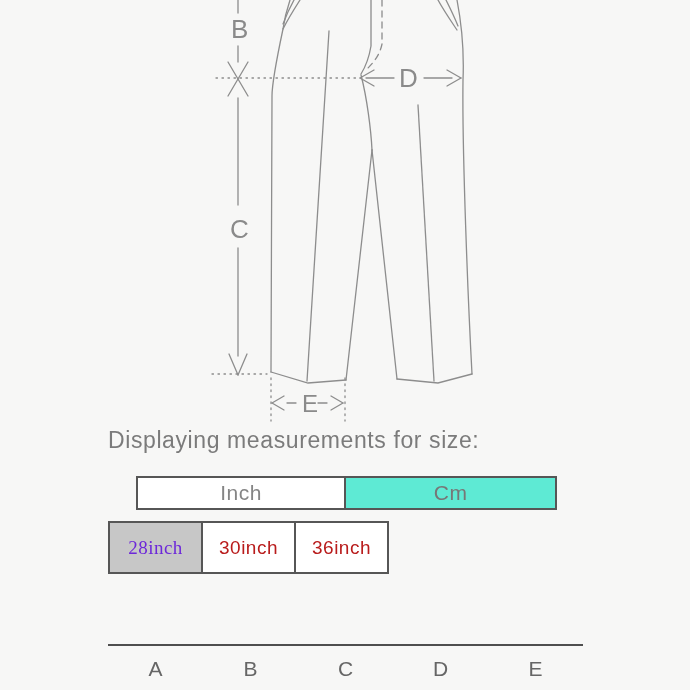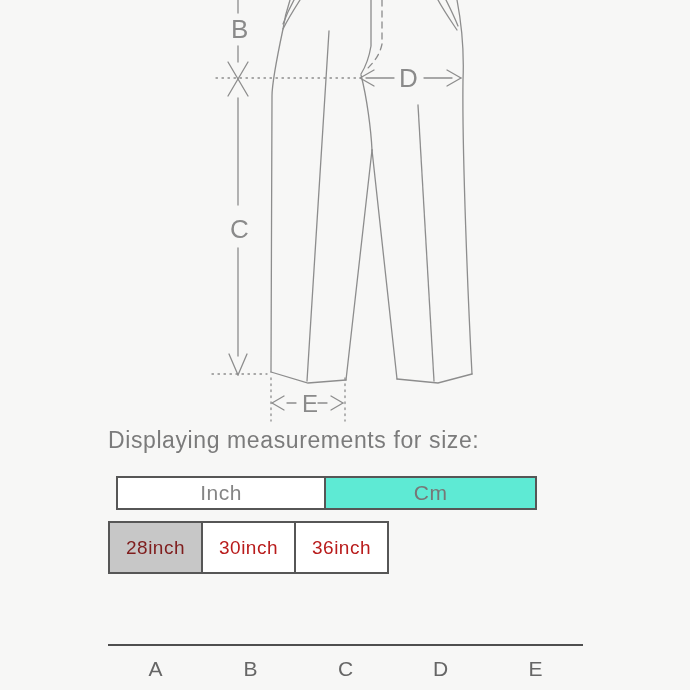--- a/index.html
+++ b/index.html
@@ -18,21 +18,21 @@
     font-family:"Liberation Sans", sans-serif;
     fill:#8a8a8a;
     font-weight:300;
   }
   .size-heading{
     position:absolute;left:108px;top:427px;
     font-size:23px;color:#7b7b7b;
     letter-spacing:0.6px;font-weight:300;
   }
   .unit-row{
-    position:absolute;left:92px;top:476px;
+    position:absolute;left:112px;top:476px;
     width:421px;height:34px;display:flex;padding-left:24px;
   }
   .unit-cell{
     box-sizing:border-box;height:34px;
     border:2px solid #565656;
     display:flex;align-items:center;justify-content:center;
     font-size:21px;color:#858585;letter-spacing:0.5px;
     cursor:pointer;background:#ffffff;
   }
   .unit-cell + .unit-cell{margin-left:-2px;}
@@ -44,21 +44,21 @@
     width:475px;height:53px;display:flex;
   }
   .size-cell{
     box-sizing:border-box;width:95px;height:53px;
     border:2px solid #565656;
     display:flex;align-items:center;justify-content:center;
     font-size:19px;color:#b91c1c;letter-spacing:0.5px;
     cursor:pointer;background:#ffffff;
   }
   .size-cell + .size-cell{margin-left:-2px;}
-  .size-cell.selected{background:#c7c7c7;color:#7f1d1d;}
+  .size-cell.selected{background:#c7c7c7;color:#6d28d9;font-family:Liberation Serif, serif;}
   .bottom-table{
     position:absolute;left:108px;top:644px;
     width:475px;border-top:2px solid #4f4f4f;
   }
   .bottom-header{display:flex;}
   .bottom-col{
     width:95px;height:46px;
     display:flex;align-items:center;justify-content:center;
     font-size:21px;color:#666666;font-weight:300;
   }

